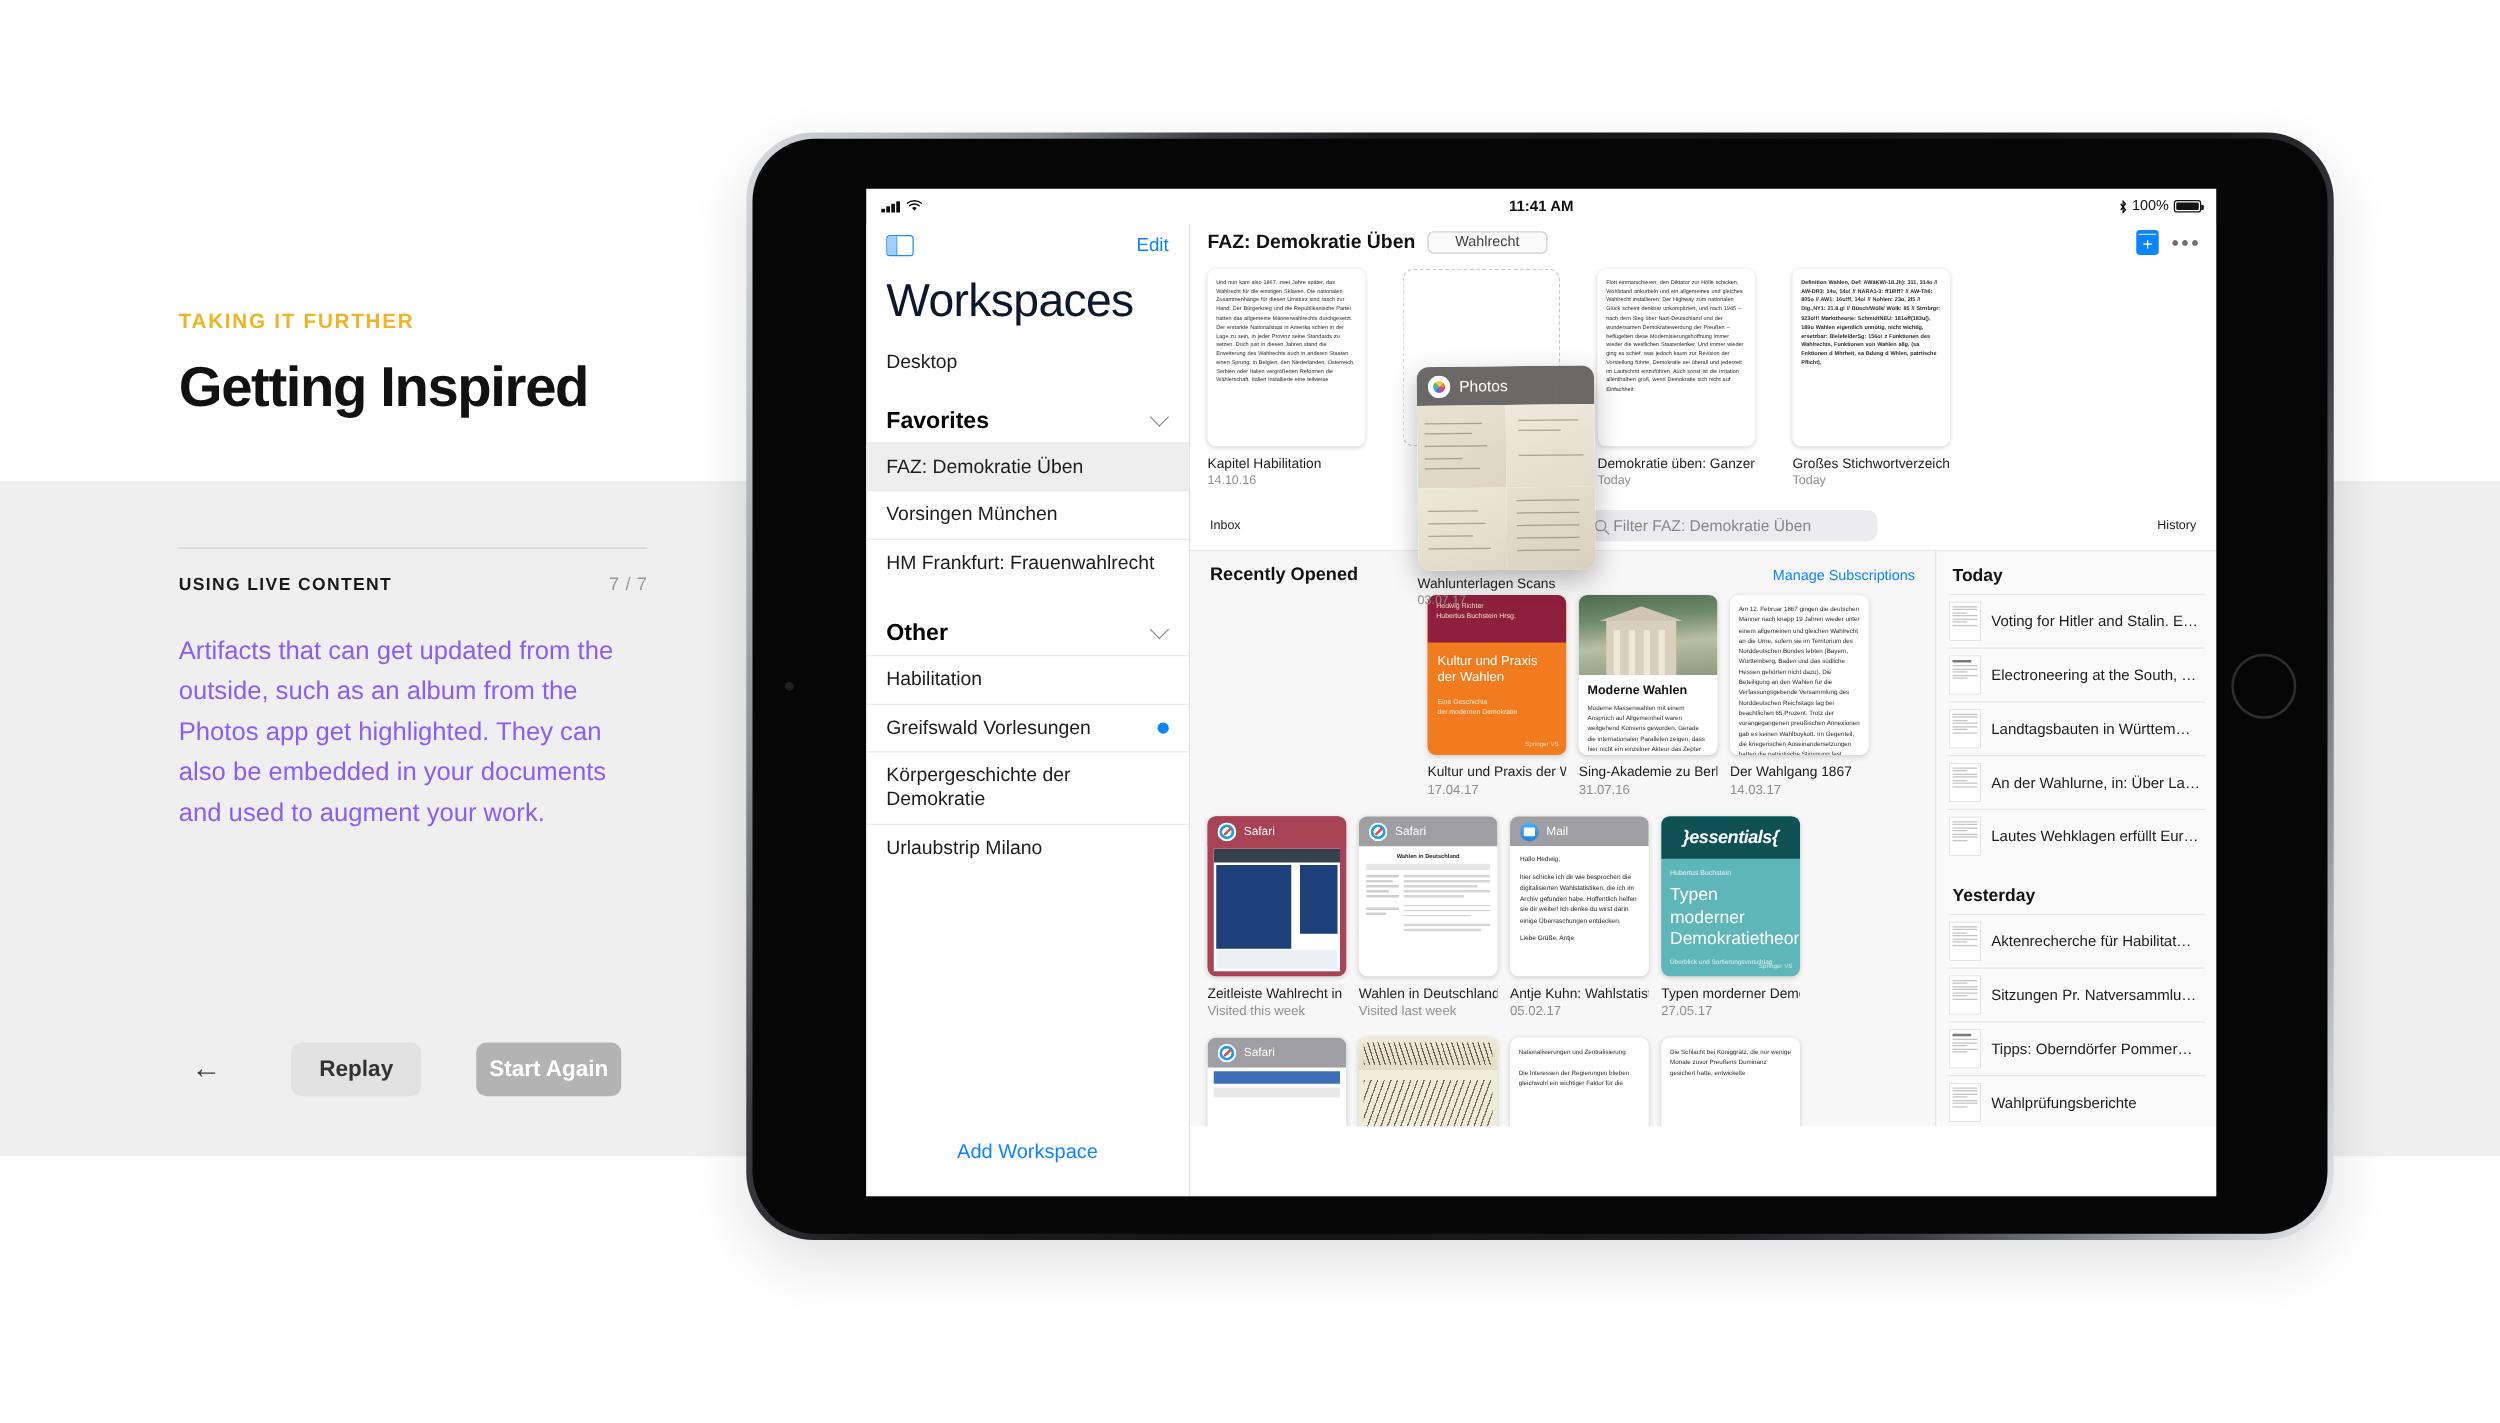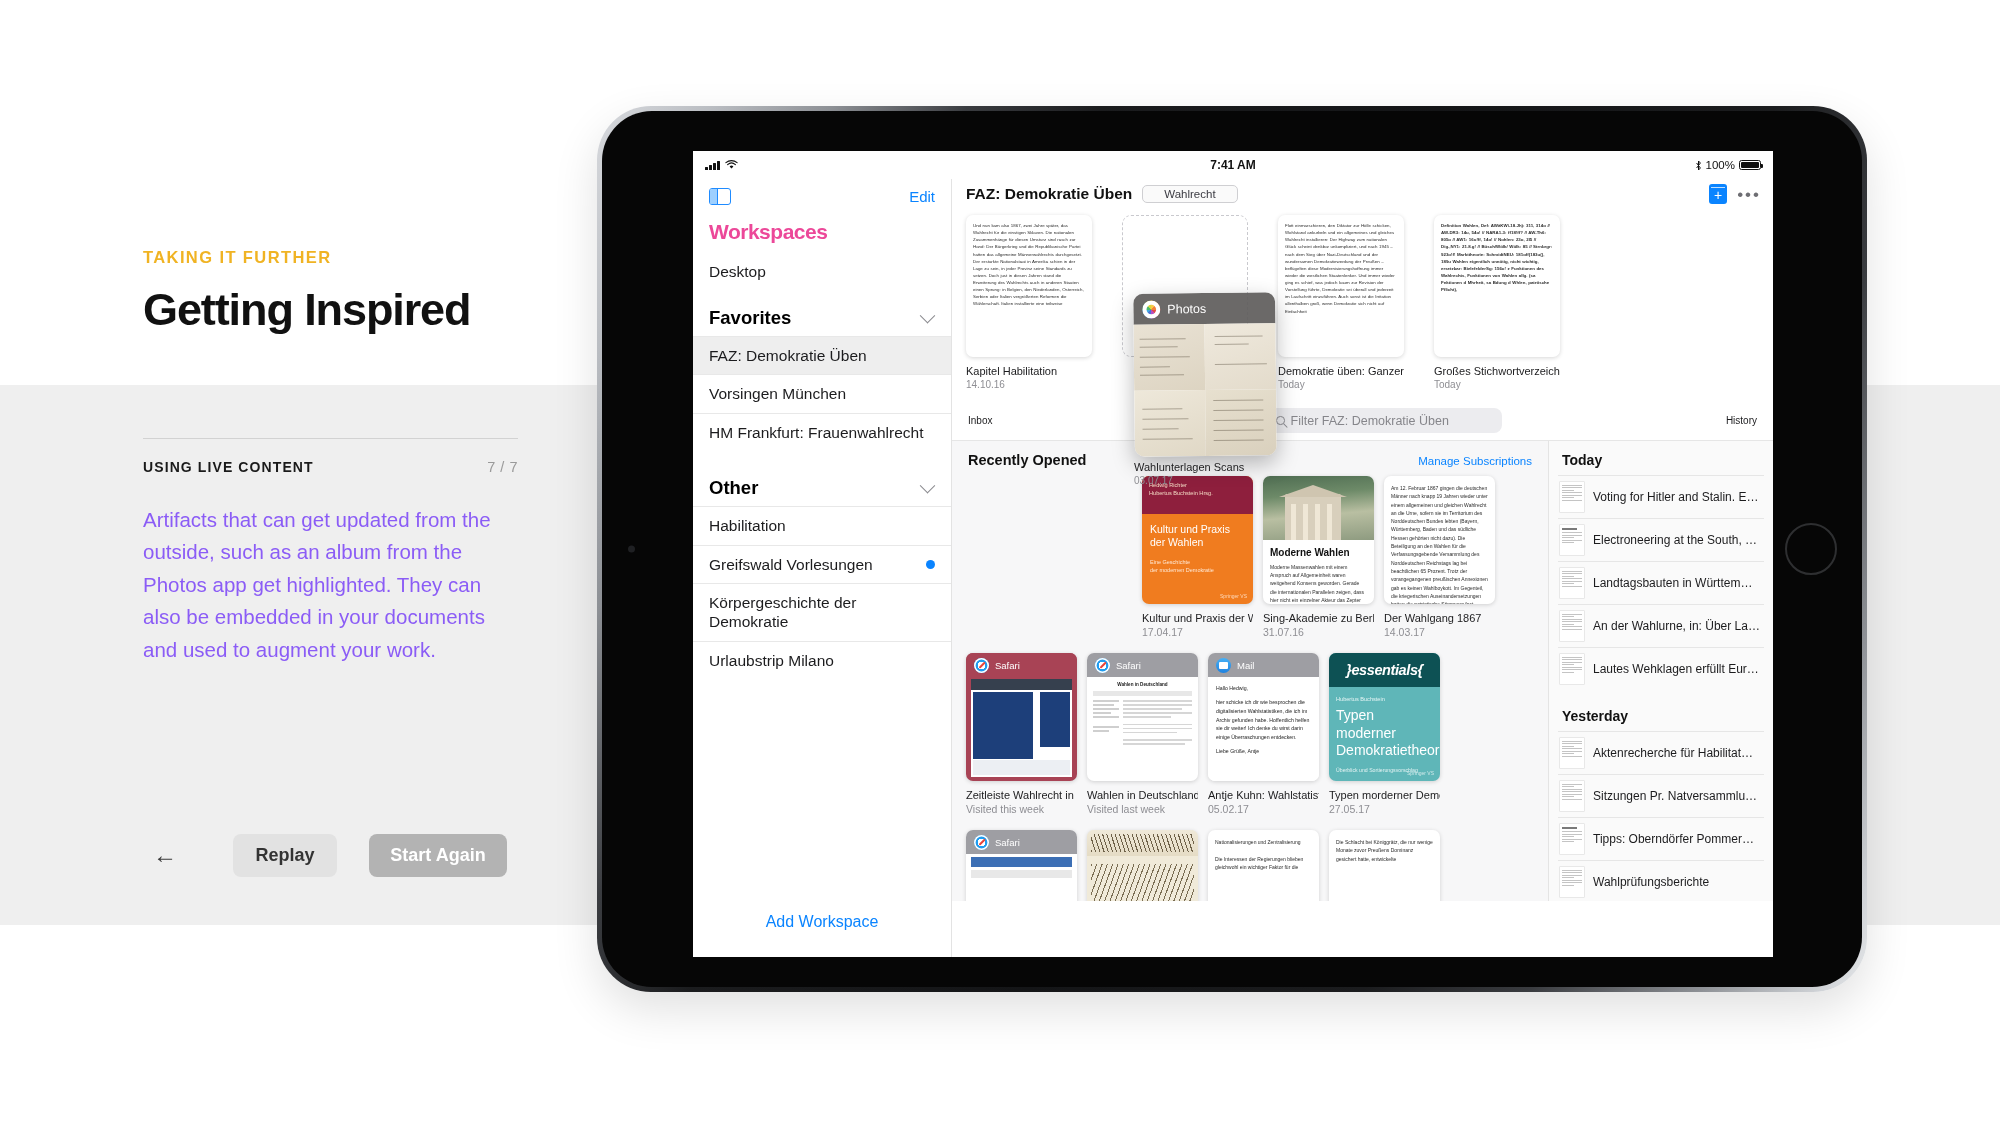--- a/index.html
+++ b/index.html
@@ -85,21 +85,21 @@
     cursor: pointer;
     height: 43px;
     display: flex; align-items: center; justify-content: center;
   }
   .btn-replay {
     background: #e2e2e2; color: #333333;
     width: 104px; margin-left: 46px;
   }
   .btn-start {
     background: #b3b3b3; color: #ffffff;
-    width: 138px; margin-left: 32px;
+    width: 116px; margin-left: 44px;
   }
 
   
   .ipad {
     position: absolute;
     left: 597px; top: 106px;
     width: 1270px; height: 886px;
     border-radius: 54px;
     background: linear-gradient(115deg,#d8dade 0%, #b9bcc1 7%, #8d9095 14%, #3a3c40 22%, #1b1c1e 30%, #141517 50%, #1b1c1e 70%, #3a3c40 80%, #8d9095 90%, #cfd2d6 97%, #e6e8ea 100%);
     padding: 5px;
@@ -174,21 +174,21 @@
     width: 22px; height: 17px; border: 1.6px solid #1f8bff; border-radius: 3px;
     position: relative; cursor: pointer;
   }
   .sidebar-toggle::before{
     content:""; position:absolute; left:0; top:0; bottom:0; width:7px;
     background:#9ed0ff; border-right:1.4px solid #1f8bff;
     border-radius:1.5px 0 0 1.5px;
   }
   .edit-link { color: #0a84ff; font-size: 15px; cursor: pointer; }
   .ws-title {
-    font-size: 21px; font-weight: bold; color: #ec4899;
+    font-size: 37px; font-weight: normal; color: #0f172a;
     padding: 11px 16px 0 16px; letter-spacing: -.5px;
   }
   .ws-desktop {
     font-size: 15.5px; color: #1c1c1e; padding: 19px 16px 0 16px;
   }
   .grp-head {
     display: flex; align-items: center; justify-content: space-between;
     padding: 26px 18px 7px 16px;
   }
   .grp-head .t { font-size: 18.5px; font-weight: bold; color: #000000; }
@@ -493,21 +493,21 @@
               <i></i>
               <i></i>
               <i></i>
             </span>
           <svg width="13" height="10" viewBox="0 0 13 10">
             <path d="M6.5 8.6 L4.6 6.4 a3 3 0 0 1 3.8 0 Z" fill="#111"></path>
             <path d="M2.6 4.6 a6 6 0 0 1 7.8 0" stroke="#111" stroke-width="1.1" fill="none" stroke-linecap="round"></path>
             <path d="M0.9 2.6 a9 9 0 0 1 11.2 0" stroke="#111" stroke-width="1.1" fill="none" stroke-linecap="round"></path>
           </svg>
         </div>
-        <div class="sb-center">7:41 AM</div>
+        <div class="sb-center">11:41 AM</div>
         <div class="sb-right">
           <svg width="7" height="11" viewBox="0 0 7 11">
             <path d="M1.6 3 L5.4 8 L3.5 10 V1 L5.4 3 L1.6 8" stroke="#111" stroke-width="1" fill="none"></path>
           </svg>
           <span>100%</span>
           <span class="battery">
               <i></i>
             </span>
         </div>
       </div>

